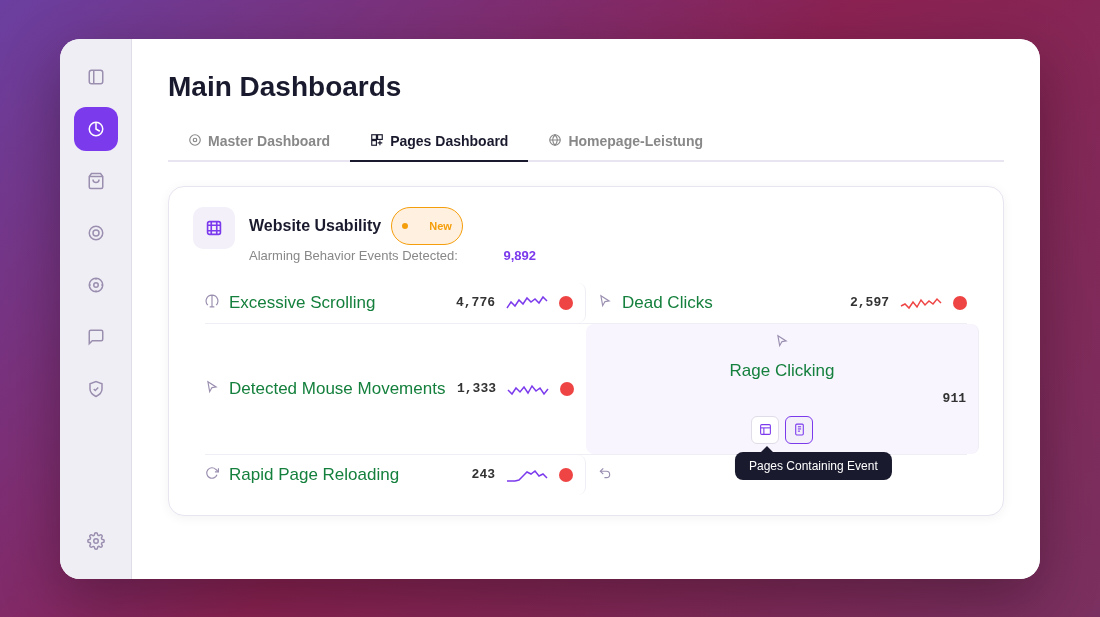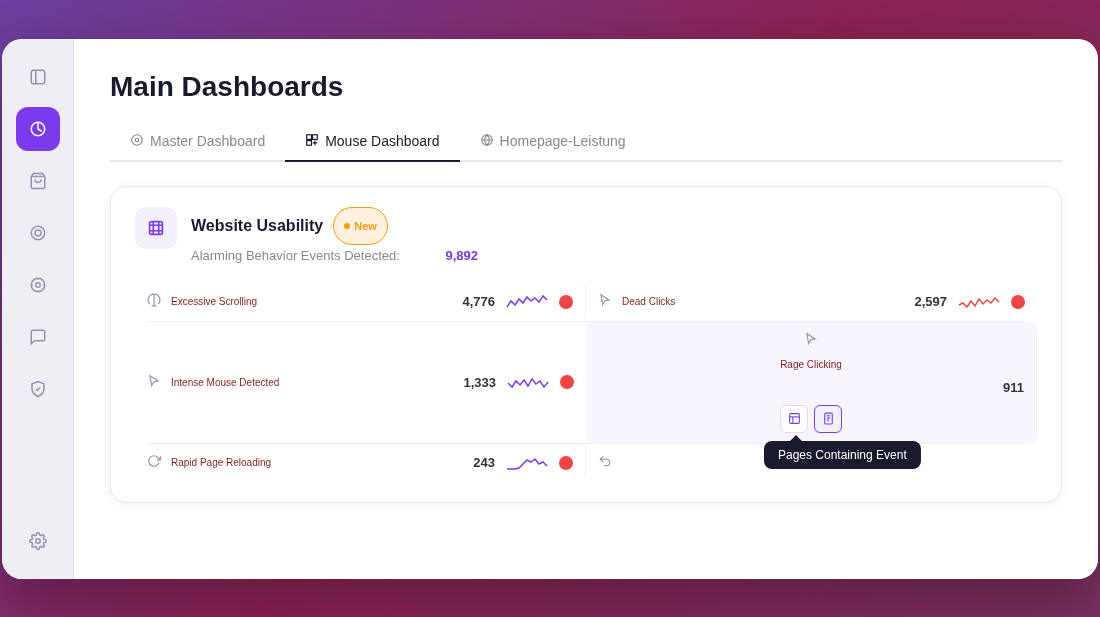--- a/index.html
+++ b/index.html
@@ -7,21 +7,21 @@
       width: 1100px;
       height: 617px;
       background: linear-gradient(135deg, #6b3fa0 0%, #8b2252 50%, #7a3060 100%);
       display: flex;
       align-items: center;
       justify-content: center;
       font-family: -apple-system, BlinkMacSystemFont, 'Segoe UI', sans-serif;
       overflow: hidden;
     }
     .app-container {
-      width: 1096px;
+      width: 980px;
       height: 540px;
       background: #f0eef5;
       border-radius: 20px;
       display: flex;
       overflow: hidden;
       box-shadow: 0 20px 60px rgba(0,0,0,0.3);
     }
     
     .sidebar {
       width: 72px;
@@ -69,21 +69,21 @@
       border-bottom: 2px solid #e8e4f0;
       margin-bottom: 24px;
     }
     .tab {
       display: flex;
       align-items: center;
       gap: 6px;
       padding: 10px 20px;
       cursor: pointer;
       font-size: 14px;
-      font-weight: 400;
+      font-weight: 700;
       color: #888;
       border-bottom: 2px solid transparent;
       margin-bottom: -2px;
       white-space: nowrap;
     }
     .tab.active {
       color: #1a1a2e;
       border-bottom: 2px solid #1a1a2e;
     }
     .tab-icon {
@@ -136,21 +136,21 @@
     .badge-new {
       background: #fff0e0;
       color: #f59e0b;
       border: 1px solid #f59e0b;
       border-radius: 20px;
       padding: 12px 10px;
       font-size: 11px;
       font-weight: 600;
       display: flex;
       align-items: center;
-      gap: 4px;
+      gap: 21px;
     }
     .badge-dot {
       width: 6px;
       height: 6px;
       border-radius: 50%;
       background: #f59e0b;
     }
     .widget-subtitle {
       font-size: 13px;
       color: #888;
@@ -200,30 +200,31 @@
     .metric-row.highlighted {
       background: #f8f5ff;
       border-radius: 8px;
     }
     .metric-icon {
       color: #9b8fb0;
       font-size: 14px;
       flex-shrink: 0;
     }
     .metric-name {
-      font-size: 10px;
-      color: #7f1d1d;
+      font-size: 17px;
+      color: #15803d;
       flex: 1;
       white-space: nowrap;
     }
     .metric-value {
       font-size: 13px;
       font-weight: 600;
       color: #333;
       margin-left: auto;
+      font-family: Liberation Mono, monospace;
     }
     .metric-sparkline {
       width: 44px;
       height: 18px;
       flex-shrink: 0;
     }
     .metric-alert {
       width: 14px;
       height: 14px;
       border-radius: 50%;
@@ -364,21 +365,21 @@
       <div class="tab active">
         <span class="tab-icon">
           <svg width="14" height="14" viewBox="0 0 24 24" fill="none" stroke="currentColor" stroke-width="2">
               <rect x="3" y="3" width="8" height="8"></rect>
               <rect x="13" y="3" width="8" height="8"></rect>
               <rect x="3" y="13" width="8" height="8"></rect>
               <line x1="13" y1="17" x2="21" y2="17"></line>
               <line x1="17" y1="13" x2="17" y2="21"></line>
             </svg>
         </span>
-        <span>Mouse Dashboard</span>
+        <span>Pages Dashboard</span>
       </div>
       <div class="tab">
         <span class="tab-icon">
           <svg width="14" height="14" viewBox="0 0 24 24" fill="none" stroke="currentColor" stroke-width="2">
               <circle cx="12" cy="12" r="9"></circle>
               <line x1="3" y1="12" x2="21" y2="12"></line>
               <path d="M12 3a15.3 15.3 0 014 9 15.3 15.3 0 01-4 9 15.3 15.3 0 01-4-9 15.3 15.3 0 014-9z"></path>
             </svg>
         </span>
         <span>Homepage-Leistung</span>
@@ -443,21 +444,21 @@
         </div>
 
         <div class="metrics-separator"></div>
 
         <div class="metric-row">
           <span class="metric-icon">
             <svg width="14" height="14" viewBox="0 0 24 24" fill="none" stroke="currentColor" stroke-width="2">
                 <path d="M5 3l14 9-7 1-4 7z"></path>
               </svg>
           </span>
-          <span class="metric-name">Intense Mouse Detected</span>
+          <span class="metric-name">Detected Mouse Movements</span>
           <span class="metric-value">1,333</span>
           <svg class="sparkline metric-sparkline" viewBox="0 0 44 18" fill="none">
             <polyline points="2,10 6,14 10,8 14,12 18,7 22,13 26,6 30,11 34,8 38,14 42,9" stroke="#7c3aed" stroke-width="1.5" fill="none"></polyline>
           </svg>
           <div class="metric-alert"></div>
         </div>
 
         <div class="metric-row highlighted" style="position:relative;flex-direction:column;">
           <span class="metric-icon">
             <svg width="14" height="14" viewBox="0 0 24 24" fill="none" stroke="currentColor" stroke-width="2">

